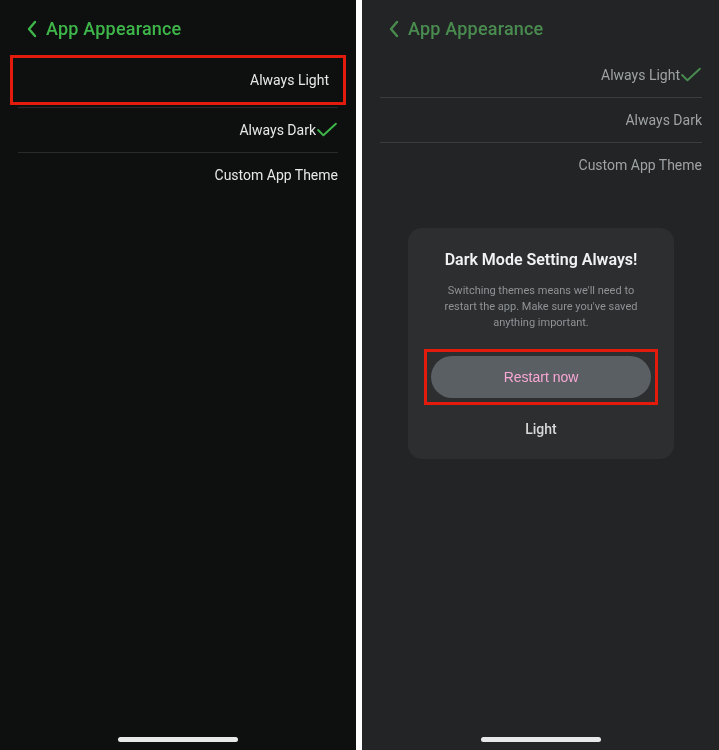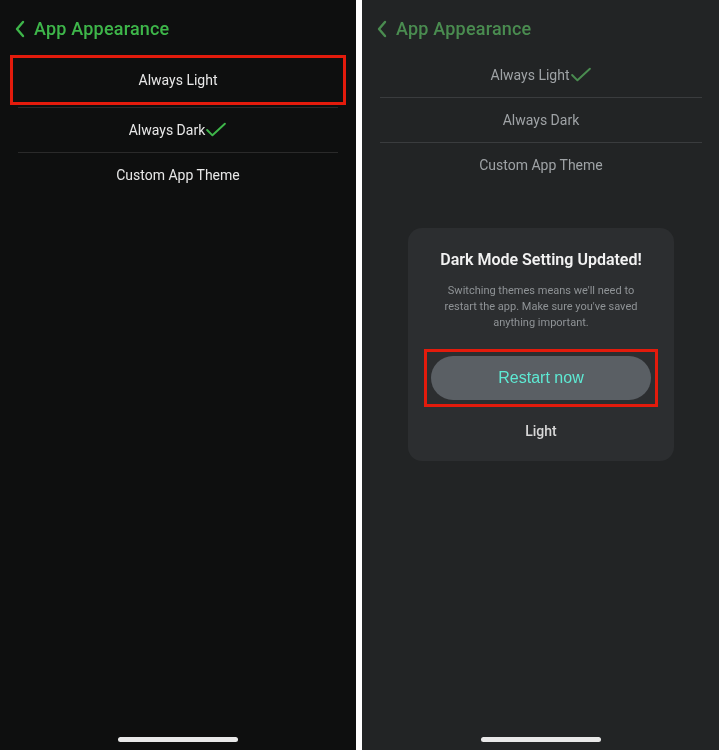--- a/index.html
+++ b/index.html
@@ -17,40 +17,40 @@
       flex: 1;
       overflow: hidden;
     }
     .panel-left { background: #0e0f0f; width: 356px; flex: none; }
     .panel-right { background: #222425; width: 358px; flex: none; }
     .spacer { width: 3px; background: #fff; }
     
     .header {
       display: flex;
       align-items: center;
-      padding: 18px 14px 14px 14px;
+      padding: 18px 14px 14px 26px;
       gap: 8px;
     }
     .back-chevron {
       width: 12px;
       height: 18px;
       flex-shrink: 0;
     }
     .back-chevron svg { display: block; }
     .panel-left .header-title { color: #3eb64a; font-size: 18px; font-weight: 500; letter-spacing: 0.2px; }
     .panel-right .header-title { color: #4a8c50; font-size: 18px; font-weight: 500; letter-spacing: 0.2px; }
     .panel-right .back-chevron svg path { stroke: #4a8c50; }
     
     .list {
       padding: 0 4px;
     }
     .list-item {
       display: flex;
       align-items: center;
-      justify-content: center;
+      justify-content: flex-end;
       padding: 14px 14px;
       font-size: 14px;
       color: #e8e8e8;
       position: relative;
     }
     .panel-right .list-item { color: #9fa3a6; }
     .list-sep {
       height: 1px;
       margin: 0 14px;
     }
@@ -106,22 +106,22 @@
       padding: 0 6px;
     }
     .modal-btn-wrap {
       border: 3px solid #e31b0c;
       padding: 4px 4px 4px 4px;
       margin: 0 -2px 10px -2px;
     }
     .modal-btn {
       width: 100%;
       background: #5a5f64;
-      color: #5eead4;
-      font-size: 16px;
+      color: #f9a8d4;
+      font-size: 14px;
       font-weight: 500;
       border: none;
       border-radius: 24px;
       padding: 13px 0;
       cursor: pointer;
     }
     .modal-cancel {
       color: #d8d8d8;
       font-size: 14px;
       font-weight: 500;
@@ -188,21 +188,21 @@
     <div class="list-item">
       <span>Always Dark</span>
     </div>
     <div class="list-sep"></div>
     <div class="list-item">
       <span>Custom App Theme</span>
     </div>
   </div>
 
   <div class="modal">
-    <div class="modal-title">Dark Mode Setting Updated!</div>
+    <div class="modal-title">Dark Mode Setting Always!</div>
     <div class="modal-body">Switching themes means we'll need to restart the app. Make sure you've saved anything important.</div>
     <div class="modal-btn-wrap highlight">
       <button class="modal-btn">Restart now</button>
     </div>
     <div class="modal-cancel">Light</div>
   </div>
 
   <div class="home-bar"></div>
 </div>
 

